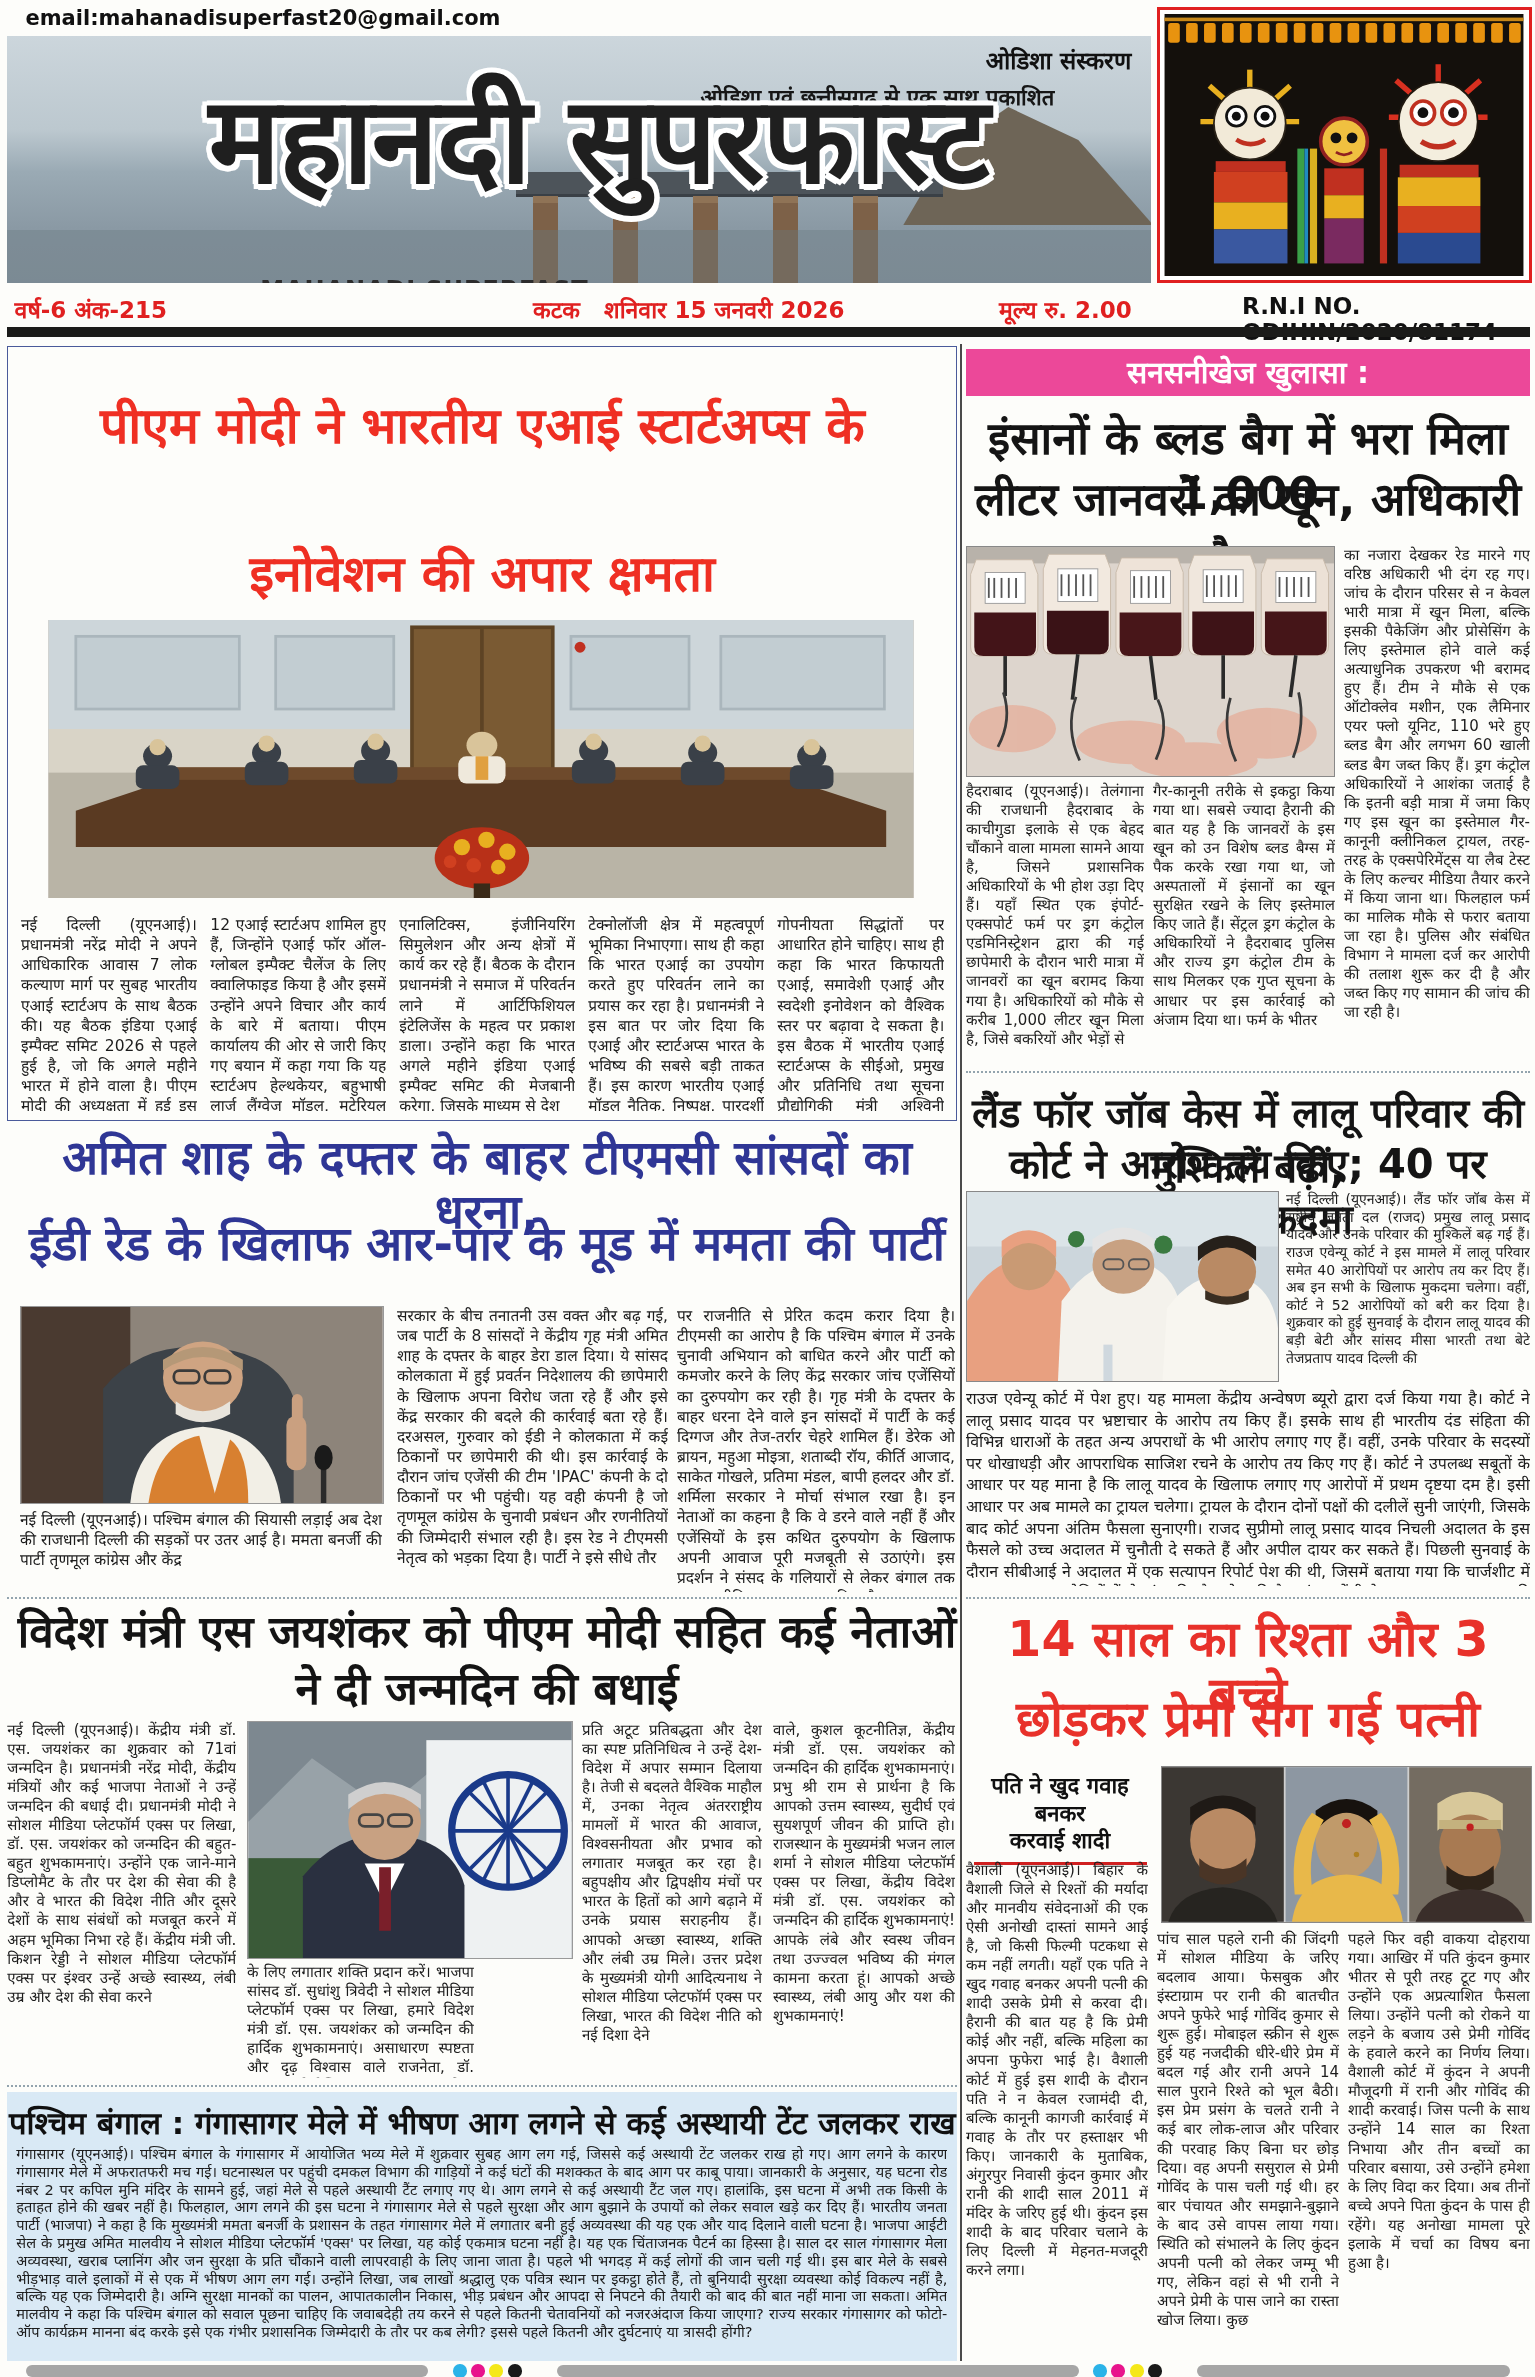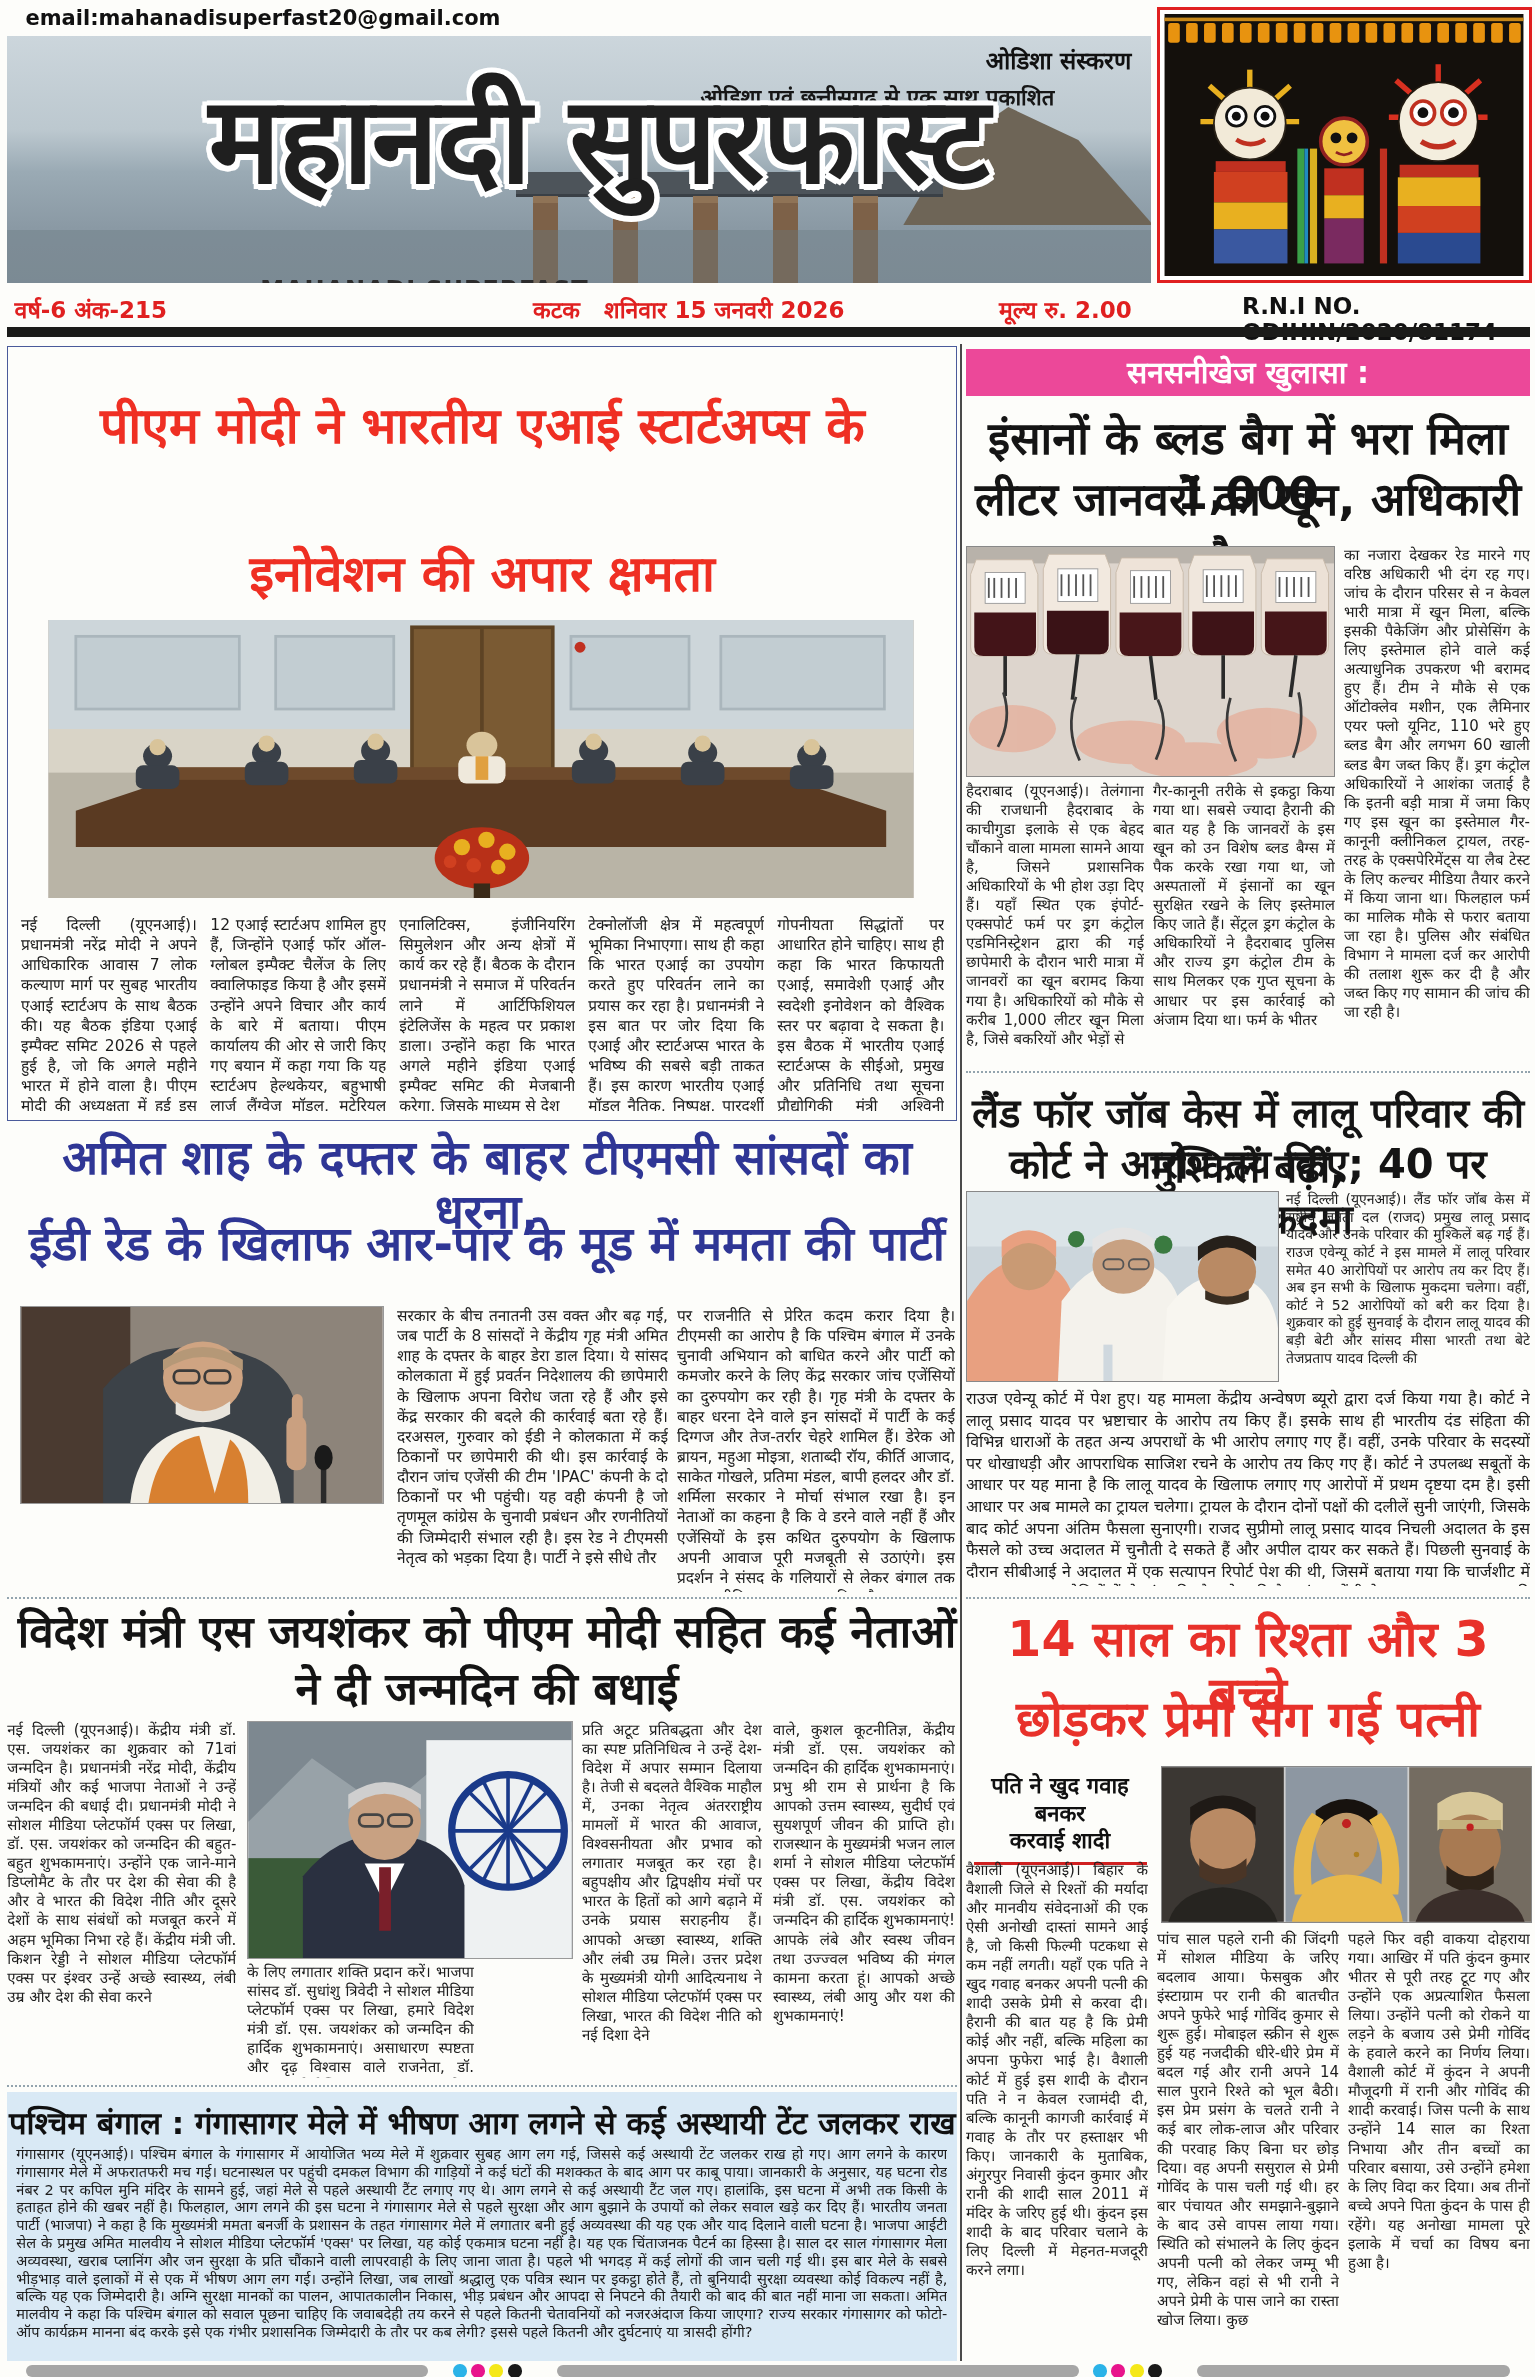--- a/index.html
+++ b/index.html
@@ -231,20 +231,21 @@
       <path d="M170 104 Q200 126 230 104 L230 118 Q200 136 170 118 Z" fill="#e8e4dc"></path>
       <path d="M120 216 Q128 138 200 132 Q276 138 286 216 Z" fill="#f2efe6"></path>
       <path d="M140 216 Q150 150 196 142 L216 216 Z" fill="#d88030"></path>
       <path d="M250 216 Q250 160 230 146 L210 216 Z" fill="#d88030"></path>
       <rect x="292" y="120" width="22" height="60" rx="10" fill="#caa080"></rect>
       <rect x="298" y="96" width="12" height="40" rx="6" fill="#caa080"></rect>
       <rect x="330" y="170" width="6" height="46" fill="#2a2a2a"></rect>
       <ellipse cx="333" cy="166" rx="10" ry="14" fill="#1a1a1a"></ellipse>
     </svg>
   </div>
+  <div class="abs jt bodytxt" style="left:20px;top:1510px;width:362px;height:80px;">नई दिल्ली (यूएनआई)। पश्चिम बंगाल की सियासी लड़ाई अब देश की राजधानी दिल्ली की सड़कों पर उतर आई है। ममता बनर्जी की पार्टी तृणमूल कांग्रेस और केंद्र</div>
   <div class="abs jt bodytxt" style="left:397px;top:1306px;width:271px;height:286px;">सरकार के बीच तनातनी उस वक्त और बढ़ गई, जब पार्टी के 8 सांसदों ने केंद्रीय गृह मंत्री अमित शाह के दफ्तर के बाहर डेरा डाल दिया। ये सांसद कोलकाता में हुई प्रवर्तन निदेशालय की छापेमारी के खिलाफ अपना विरोध जता रहे हैं और इसे केंद्र सरकार की बदले की कार्रवाई बता रहे हैं। दरअसल, गुरुवार को ईडी ने कोलकाता में कई ठिकानों पर छापेमारी की थी। इस कार्रवाई के दौरान जांच एजेंसी की टीम 'IPAC' कंपनी के दो ठिकानों पर भी पहुंची। यह वही कंपनी है जो तृणमूल कांग्रेस के चुनावी प्रबंधन और रणनीतियों की जिम्मेदारी संभाल रही है। इस रेड ने टीएमसी नेतृत्व को भड़का दिया है। पार्टी ने इसे सीधे तौर</div>
   <div class="abs jt bodytxt" style="left:677px;top:1306px;width:278px;height:286px;">पर राजनीति से प्रेरित कदम करार दिया है। टीएमसी का आरोप है कि पश्चिम बंगाल में उनके चुनावी अभियान को बाधित करने और पार्टी को कमजोर करने के लिए केंद्र सरकार जांच एजेंसियों का दुरुपयोग कर रही है। गृह मंत्री के दफ्तर के बाहर धरना देने वाले इन सांसदों में पार्टी के कई दिग्गज और तेज-तर्रार चेहरे शामिल हैं। डेरेक ओ ब्रायन, महुआ मोइत्रा, शताब्दी रॉय, कीर्ति आजाद, साकेत गोखले, प्रतिमा मंडल, बापी हलदर और डॉ. शर्मिला सरकार ने मोर्चा संभाल रखा है। इन नेताओं का कहना है कि वे डरने वाले नहीं हैं और एजेंसियों के इस कथित दुरुपयोग के खिलाफ अपनी आवाज पूरी मजबूती से उठाएंगे। इस प्रदर्शन ने संसद के गलियारों से लेकर बंगाल तक का राजनीतिक तापमान बढ़ा दिया है।</div>
   <div class="abs dotrule" style="left:7.3px;top:1597px;width:950px;"></div>
 
   <div class="abs ctrL blackh" style="top:1606px;">विदेश मंत्री एस जयशंकर को पीएम मोदी सहित कई नेताओं</div>
   <div class="abs ctrL blackh" style="top:1663px;">ने दी जन्मदिन की बधाई</div>
   <div class="abs jt smalltxt" style="left:7.3px;top:1721px;width:229px;height:357px;">नई दिल्ली (यूएनआई)। केंद्रीय मंत्री डॉ. एस. जयशंकर का शुक्रवार को 71वां जन्मदिन है। प्रधानमंत्री नरेंद्र मोदी, केंद्रीय मंत्रियों और कई भाजपा नेताओं ने उन्हें जन्मदिन की बधाई दी। प्रधानमंत्री मोदी ने सोशल मीडिया प्लेटफॉर्म एक्स पर लिखा, डॉ. एस. जयशंकर को जन्मदिन की बहुत-बहुत शुभकामनाएं। उन्होंने एक जाने-माने डिप्लोमैट के तौर पर देश की सेवा की है और वे भारत की विदेश नीति और दूसरे देशों के साथ संबंधों को मजबूत करने में अहम भूमिका निभा रहे हैं। केंद्रीय मंत्री जी. किशन रेड्डी ने सोशल मीडिया प्लेटफॉर्म एक्स पर इंश्वर उन्हें अच्छे स्वास्थ्य, लंबी उम्र और देश की सेवा करने</div>
   <div class="abs photo" style="left:247px;top:1721px;width:324px;height:236px;border:0.9px solid #999;">
     <svg viewBox="0 0 356 260" width="324" height="236">
       <rect width="356" height="260" fill="#98a2a8"></rect>

